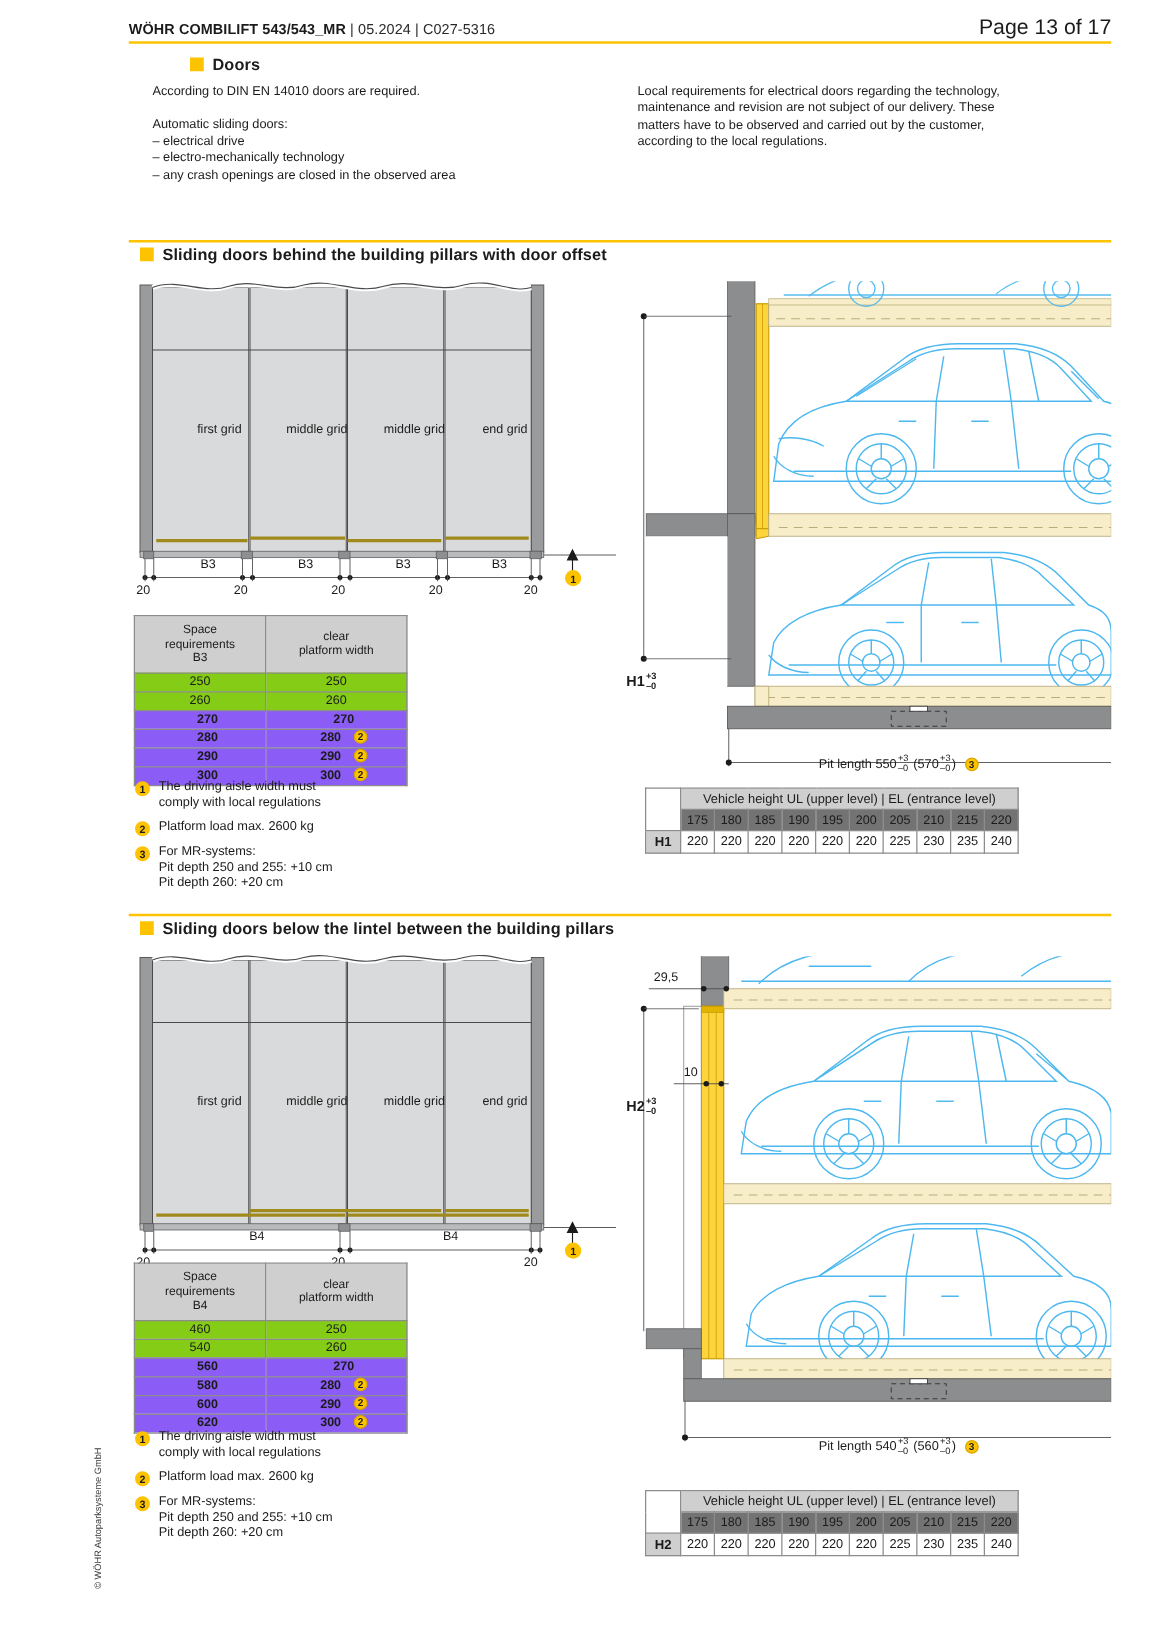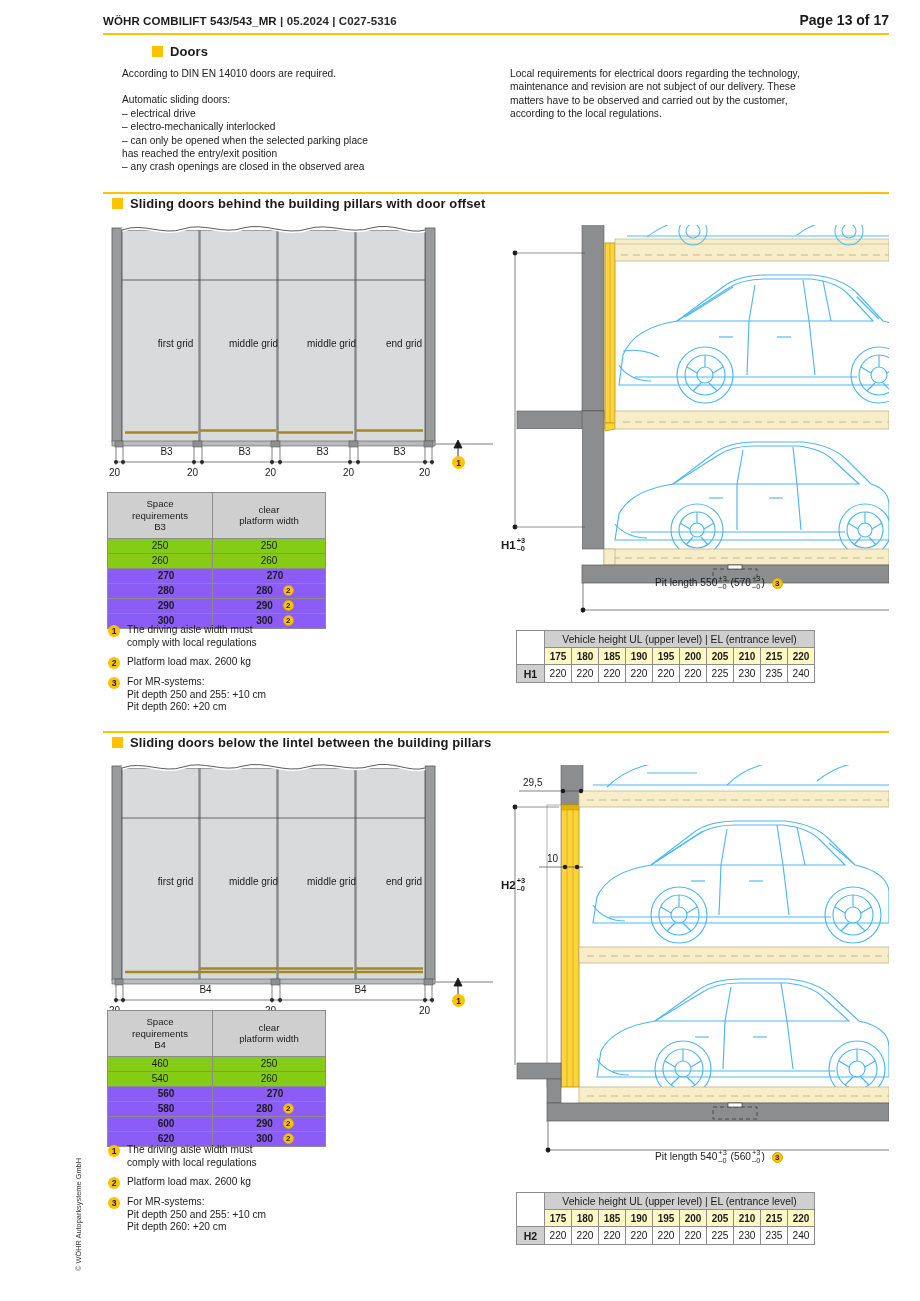--- a/index.html
+++ b/index.html
@@ -12,22 +12,22 @@
     position: relative;
     overflow: hidden;
   }
 
   
   .page-header {
     position: absolute; left: 103px; top: 12px; width: 786px;
     display: flex; align-items: baseline; justify-content: space-between;
   }
   .doc-title { font-size: 11.5px; font-weight: bold; letter-spacing: .1px; }
-  .doc-title .meta { font-weight: bold; color: #2a2a2a; }
-  .page-no { font-size: 14px; font-weight: bold; }
+  .doc-title .meta { font-weight: normal; color: #2a2a2a; }
+  .page-no { font-size: 17px; font-weight: normal; }
 
   .rule-yellow {
     position: absolute; left: 103px; width: 786px; height: 2px;
     background: #fdc300;
   }
 
   
   .sec-head { position: absolute; display: flex; align-items: center; gap: 7px; }
   .sec-head .sq { width: 11px; height: 11px; background: #fdc300; display: block; }
   .sec-head .txt { font-size: 13px; font-weight: bold; letter-spacing: .1px; }
@@ -70,21 +70,21 @@
   }
   .fn-txt { white-space: pre-line; }
 
   
   .vh-table { position: absolute; border-collapse: collapse; font-size: 10px; }
   .vh-table td, .vh-table th { border: 1px solid #8c8c8c; text-align: center; }
   .vh-table .corner { background: #ffffff; border-left: 1px solid #8c8c8c; width: 28px; }
   .vh-table .titlecell {
     background: #cfcfcf; font-size: 10.3px; font-weight: normal; height: 17px; padding: 0 4px;
   }
-  .vh-table .colhead { background: #fef9c3; font-size: 10px; font-weight: bold; height: 17px; width: 27px; }
+  .vh-table .colhead { background: #737373; font-size: 10px; font-weight: normal; height: 17px; width: 27px; }
   .vh-table .rowlabel { background: #cfcfcf; font-size: 10.5px; font-weight: bold; height: 18px; }
   .vh-table .val { background: #ffffff; height: 18px; font-size: 10.2px; }
 
   
   .elev { position: absolute; }
   .elev-svg { display: block; }
 
   
   .sect { position: absolute; }
 
@@ -123,23 +123,21 @@
 <div class="sec-head" style="left:112px; top:44px;margin-left:40px;">
   <span class="sq"></span>
   <span class="txt">Doors</span>
 </div>
 
 <div class="copy" style="left:122px; top:67px; width:370px;">
   <p>According to DIN EN 14010 doors are required.</p>
   <div class="gap"></div>
   <p>Automatic sliding doors:</p>
   <p>– electrical drive</p>
-  <p>– electro-mechanically interlocked</p>
-  <p style="white-space:pre-line;">– can only be opened when the selected parking place
-  has reached the entry/exit position</p>
+  <p>– electro-mechanically technology</p>
   <p>– any crash openings are closed in the observed area</p>
 </div>
 
 <div class="copy" style="left:510px; top:67px; width:380px; white-space:pre-line;">Local requirements for electrical doors regarding the technology,
 maintenance and revision are not subject of our delivery. These
 matters have to be observed and carried out by the customer,
 according to the local regulations.</div>
 
 <div class="rule-yellow" style="top:192px;"></div>
 
@@ -418,21 +416,21 @@
   </svg>
   
   <div class="lbl-b" style="left:4px; top:313px;">
     <span>H1</span><span class="tolstack">
         <span>+3</span>
         <span>–0</span>
       </span>
   </div>
 </div>
 
-<div class="pit-label" style="left:655px; top:576px;">
+<div class="pit-label" style="left:655px; top:604px;">
   <span>Pit length</span>
   <span>550</span><span class="tolstack">
       <span>+3</span>
       <span>–0</span>
     </span>
   <span>(</span><span>570</span><span class="tolstack">
       <span>+3</span>
       <span>–0</span>
     </span><span>)</span>
   <span class="fn-badge" style="margin-left:4px;">3</span>

